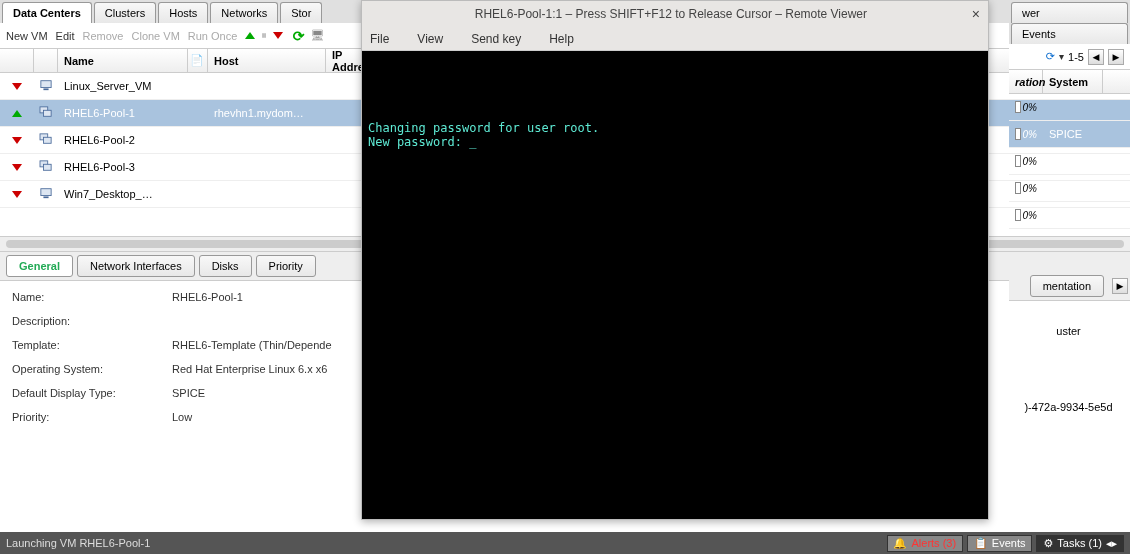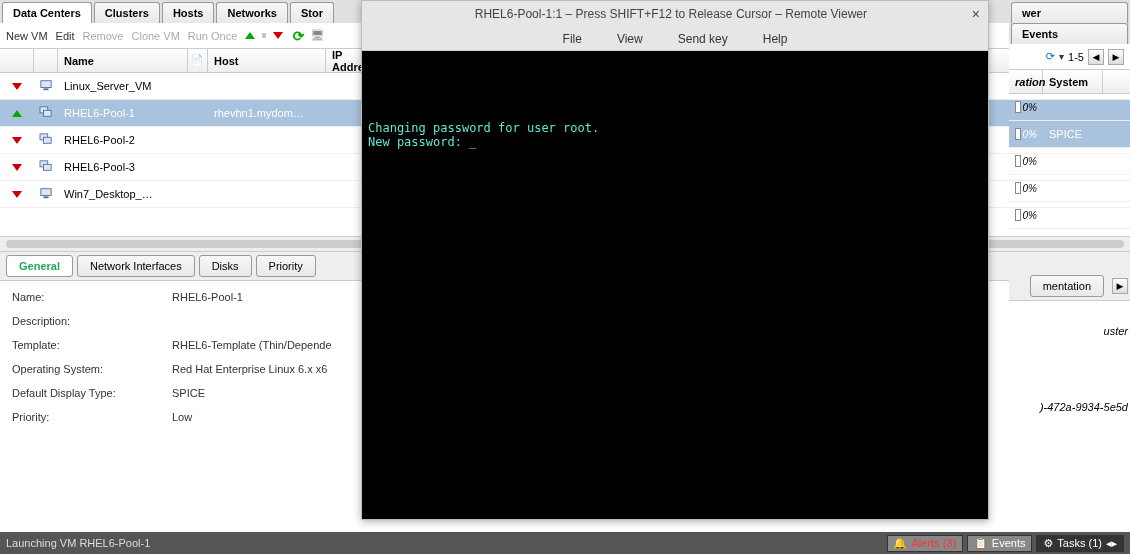--- a/index.html
+++ b/index.html
@@ -1,20 +1,20 @@
 <!DOCTYPE html>
 <html><head>
 <meta charset="utf-8">
 <style>
 * { box-sizing: border-box; margin: 0; padding: 0; }
 body { font-family: Arial, sans-serif; font-size: 11px; background: #fff; width: 1130px; height: 554px; overflow: hidden; position: relative; }
 
 
 .top-tabs { display: flex; background: #e0e0e0; padding: 2px 0 0 2px; }
-.top-tab { background: linear-gradient(#f8f8f8,#e8e8e8); border: 1px solid #999; border-bottom: none; padding: 4px 10px; margin-right: 2px; border-radius: 3px 3px 0 0; cursor: pointer; font-size: 11px; font-weight: bold; }
+.top-tab { background: linear-gradient(#f8f8f8,#e8e8e8); border: 1px solid #999; border-bottom: none; padding: 4px 10px; margin-right: 2px; border-radius: 3px 3px 0 0; cursor: pointer; font-size: 11px; }
 .top-tab.active { background: #fff; font-weight: bold; }
 
 
 .toolbar { display: flex; align-items: center; background: #fff; border-bottom: 1px solid #ccc; padding: 3px 6px; height: 26px; }
 .toolbar span.action { margin-right: 8px; color: #333; cursor: pointer; }
 .toolbar span.disabled { color: #aaa; }
 .tri-down { width:0;height:0;border-left:5px solid transparent;border-right:5px solid transparent;border-top:7px solid #c00; display:inline-block; }
 .tri-up-green { width:0;height:0;border-left:5px solid transparent;border-right:5px solid transparent;border-bottom:7px solid #0a0; display:inline-block; }
 .circ-arrow { color:#0a0; font-weight:bold; font-size:14px; }
 
@@ -58,21 +58,21 @@
 .footer .spacer { flex:1; }
 .footer .chip { background:#888; border:1px solid #333; padding:1px 6px; margin-left:4px; display:flex; align-items:center; gap:4px; color:#fff; }
 .footer .chip.alert { color:#f33; }
 .arrow { font-size:10px; color:#333; }
 
 
 .viewer { position:absolute; top:0; left:361px; width:628px; height:520px; background:#e8e6e4; border:1px solid #bbb; box-shadow:0 2px 8px rgba(0,0,0,.3); }
 .viewer .titlebar { height:26px; display:flex; align-items:center; padding:0 8px; font-size:12px; color:#444; }
 .viewer .titlebar .ttl { flex:1; text-align:center; }
 .viewer .titlebar .xbtn { cursor:pointer; font-size:14px; }
-.viewer .menubar { height:24px; display:flex; align-items:center; padding:0 8px; gap:35px; font-size:12px; color:#333; border-bottom:1px solid #ccc;justify-content:center; }
+.viewer .menubar { height:24px; display:flex; align-items:center; padding:0 8px; gap:28px; font-size:12px; color:#333; border-bottom:1px solid #ccc; }
 .viewer .console { position:absolute; top:50px; left:0; right:0; bottom:0; background:#000; color:#5eead4; font-family:monospace; font-size:12px; padding:70px 6px 10px 6px; white-space:pre; }
 
 
 .right-peek { position:absolute; right:0; top:0; width:121px; }
 .right-peek .top-tabs { justify-content:flex-end;flex-direction:column; }
 .right-peek .toolbar { justify-content:flex-end; gap:4px; }
 .right-grid-head { display:flex; background:linear-gradient(#fff,#eee); border-bottom:1px solid #ccc; height:24px; align-items:center; font-weight:bold; }
 .right-grid-head > div { border-right:1px solid #ccc; height:100%; display:flex; align-items:center; padding:0 6px; }
 .right-rows .rrow { display:flex; height:27px; align-items:center; border-bottom:1px solid #eee; }
 .right-rows .rrow > div { padding:0 6px; display:flex; align-items:center; gap:2px; }
@@ -305,21 +305,21 @@
         <div class="col-display" style=""></div>
       </div>
     </div>
   <div style="height:43px"></div>
   <div class="detail-bar" style="padding:3px 2px;">
     <div class="right" style="margin-left:0;width:100%;justify-content:flex-end;">
       <div class="dtab">mentation</div>
       <span class="nav-btn">▶</span>
     </div>
   </div>
-  <div style="padding:10px 2px 10px 0;text-align:right;font-style:italic;">
+  <div style="padding:10px 2px 10px 0;text-align:center;">
     <div style="height:14px"></div>
     <div>uster</div>
     <div style="height:64px"></div>
     <div>)-472a-9934-5e5d</div>
   </div>
 </div>
 
 <div class="viewer">
   <div class="titlebar">
     <span class="ttl">RHEL6-Pool-1:1 – Press SHIFT+F12 to Release Cursor – Remote Viewer</span>

